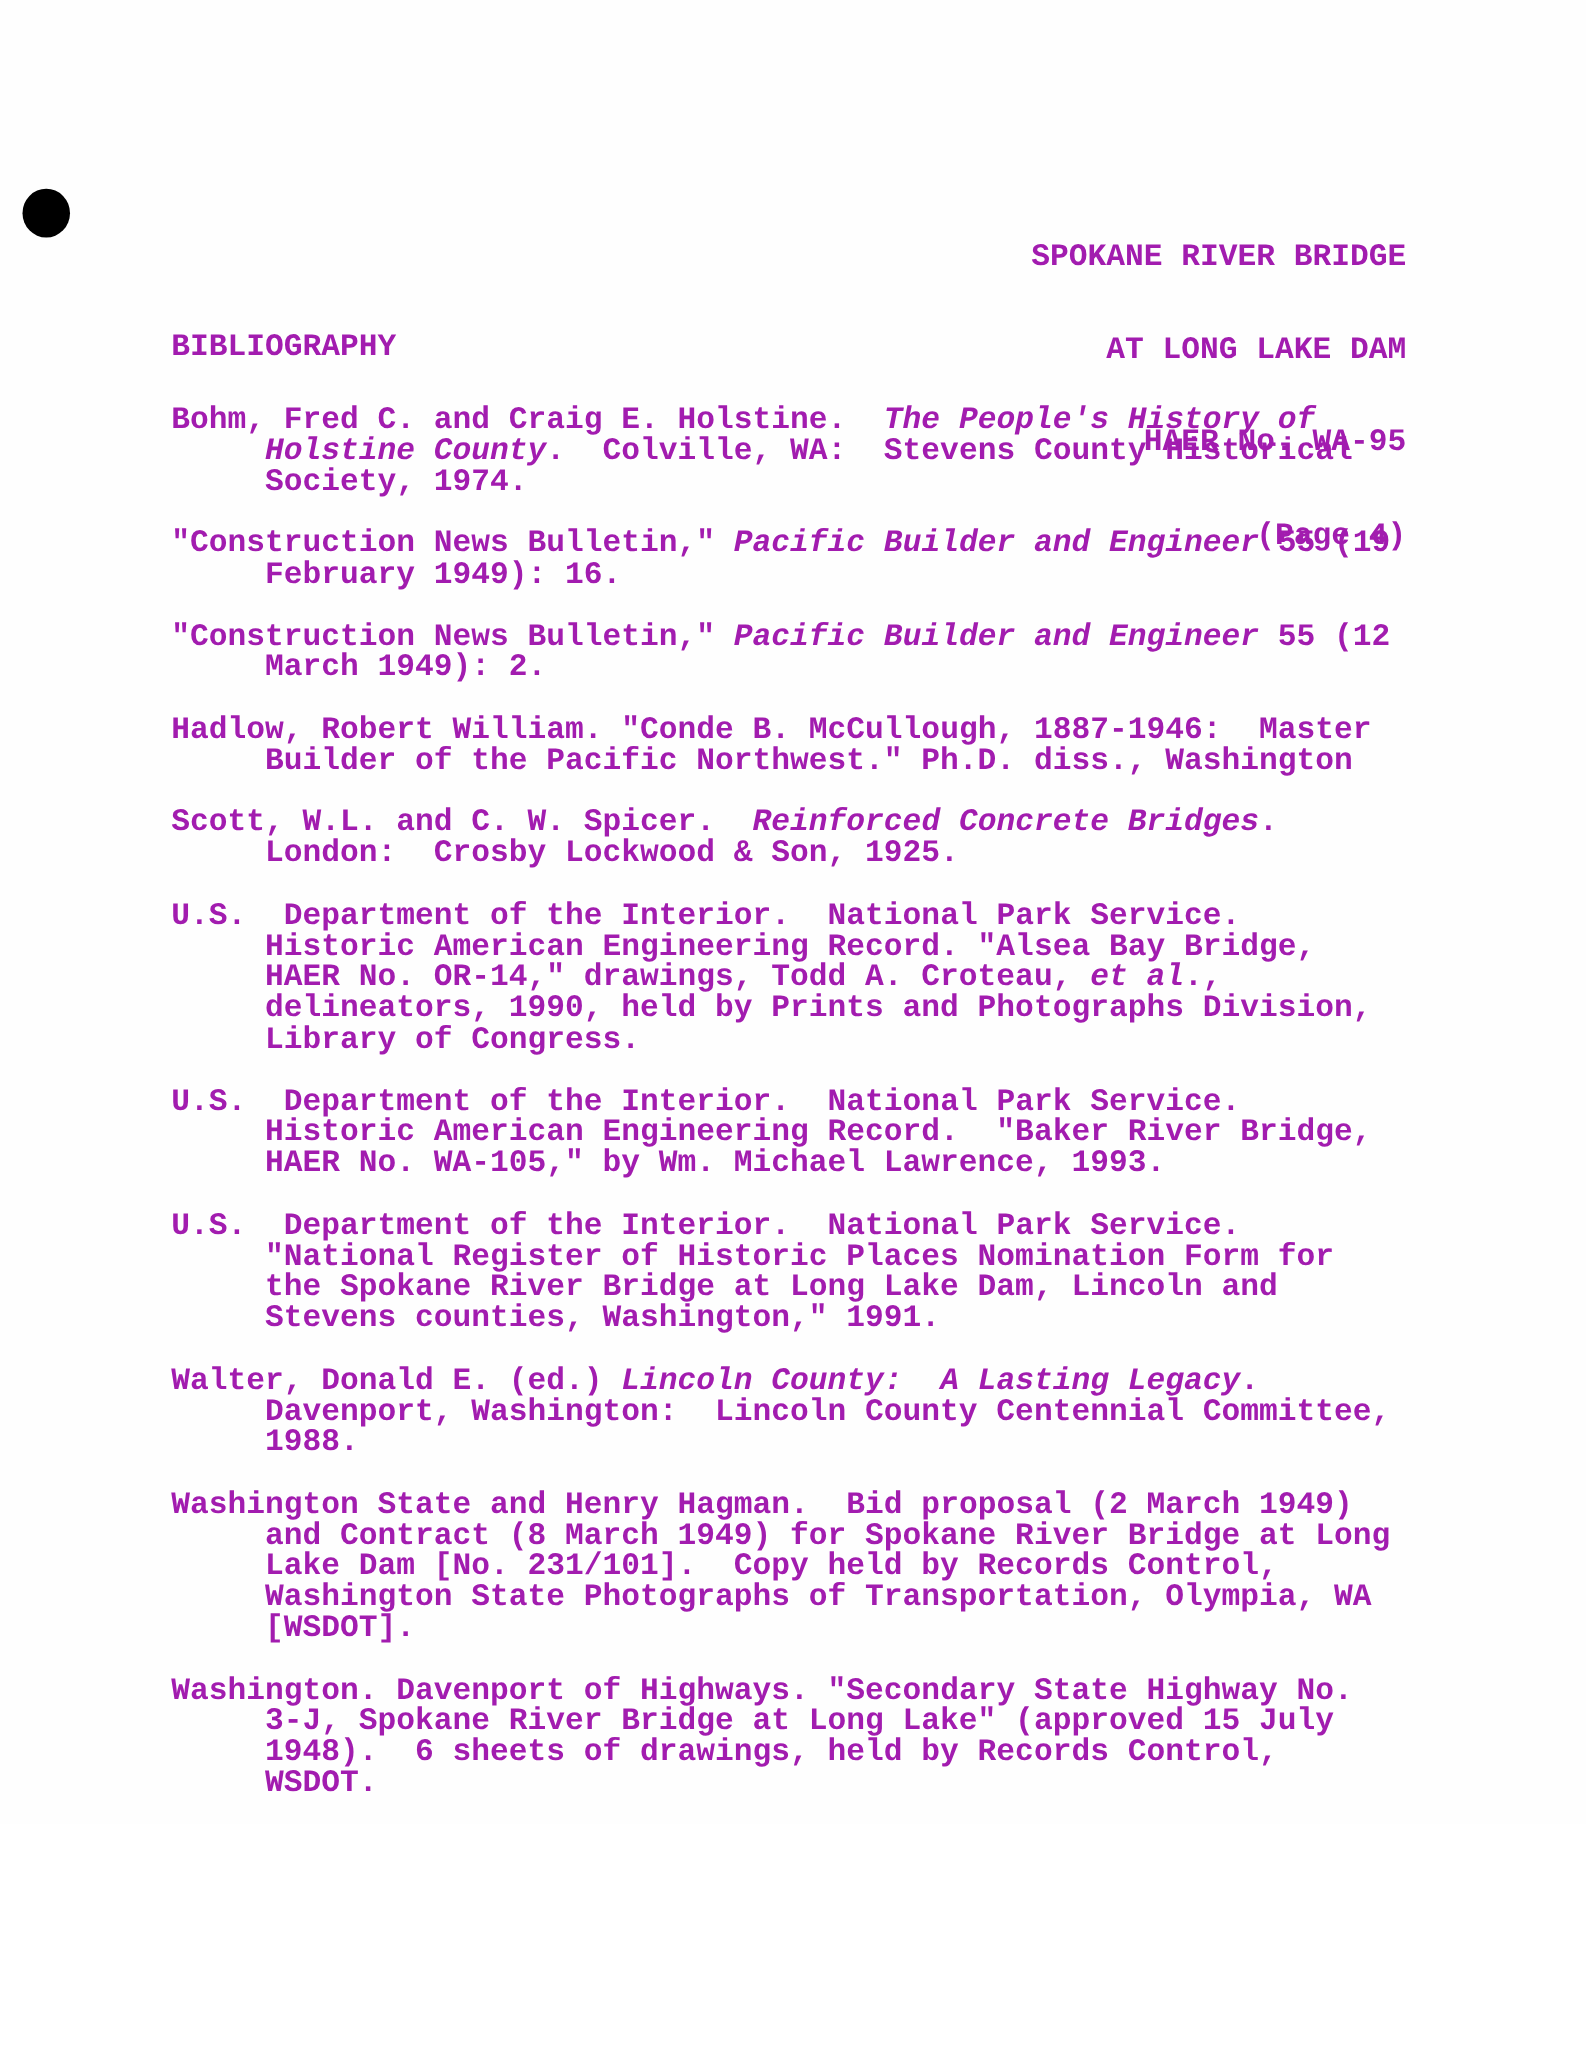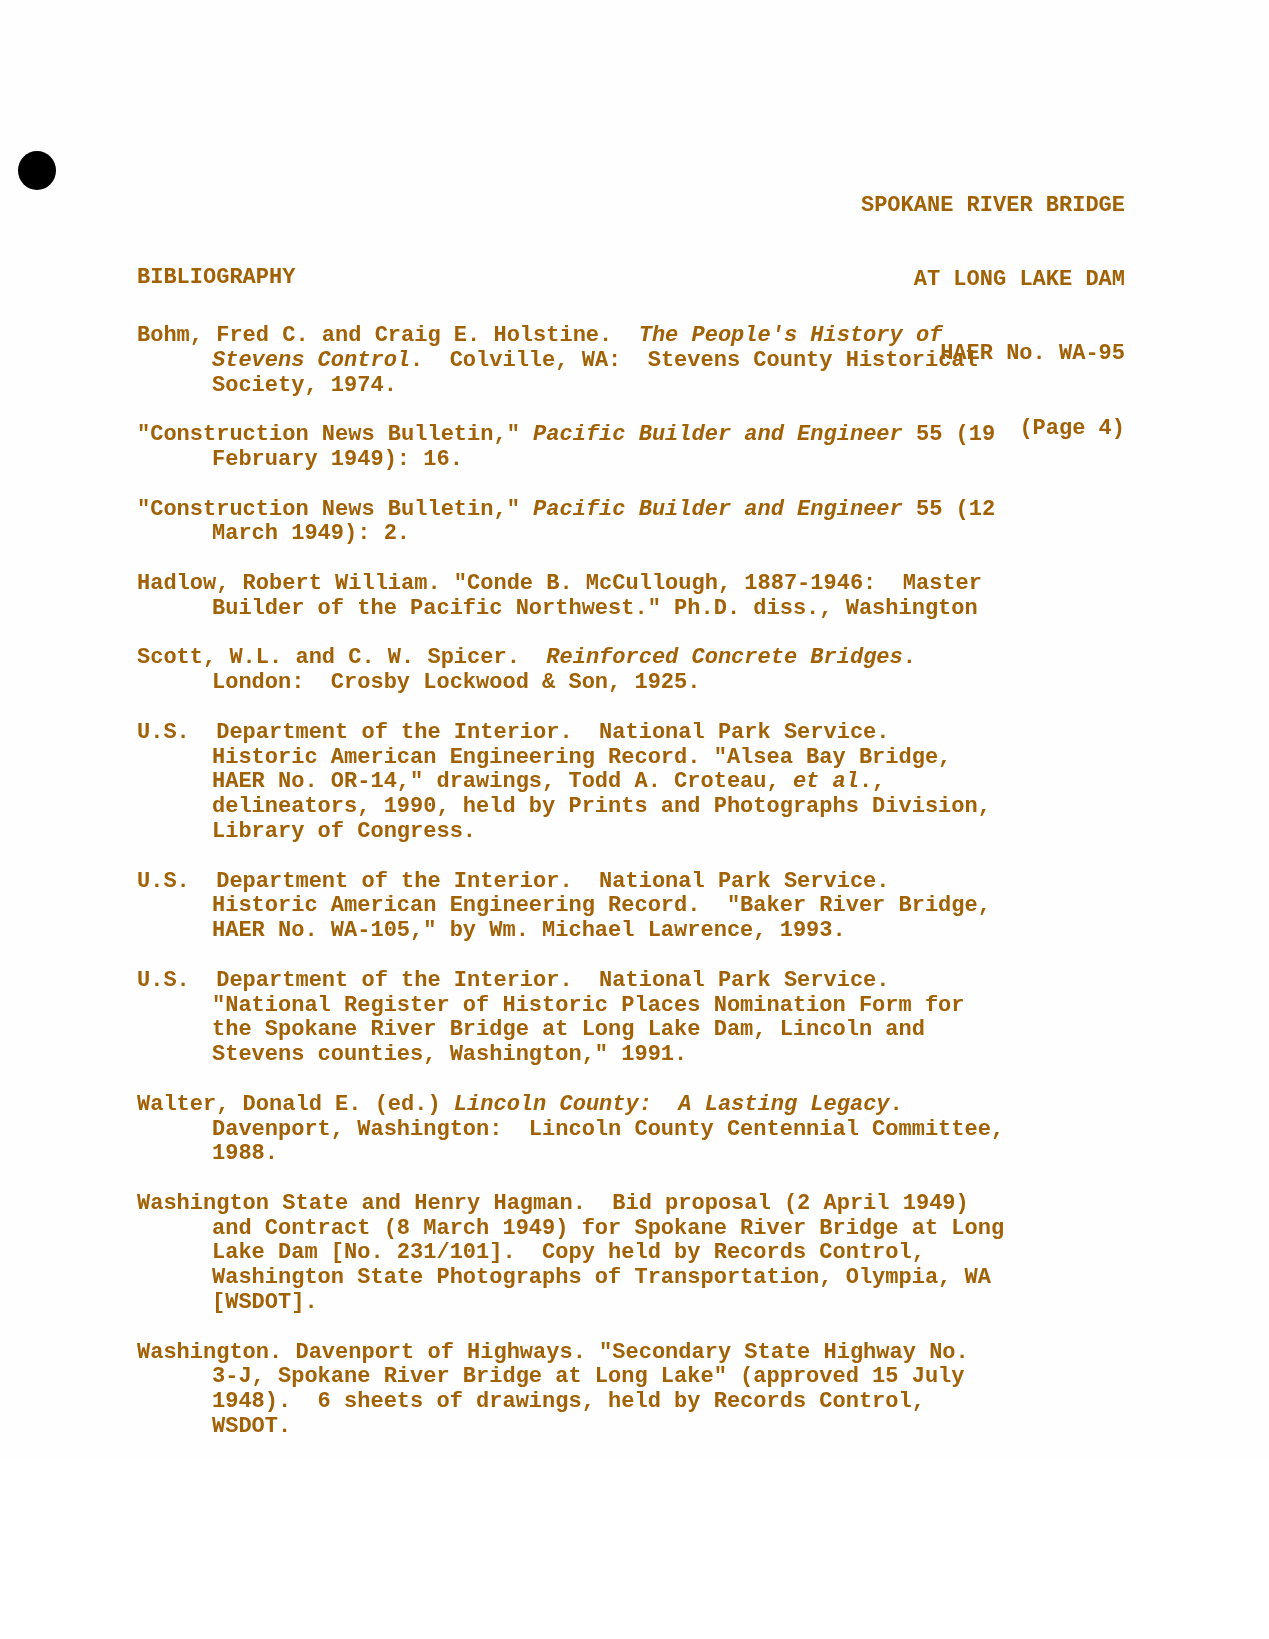--- a/index.html
+++ b/index.html
@@ -1,24 +1,24 @@
 <!DOCTYPE html>
 <html><head>
 <meta charset="utf-8">
 <style>
   html, body { margin: 0; padding: 0; background: #ffffff; }
   .page {
     position: relative;
     width: 1269px;
     height: 1459px;
     background: #fefefe;
-    color: #a16207;
+    color: #a21caf;
     font-family: "Liberation Mono", "DejaVu Sans Mono", monospace;
     font-weight: 700;
-    font-size: 22px;
+    font-size: 25px;
     line-height: 24.8px;
     overflow: hidden;
   }
   .punch-hole {
     position: absolute;
     left: 18px;
     top: 151px;
     width: 38px;
     height: 39px;
     background: #000000;
@@ -63,21 +63,21 @@
     <div class="line">AT LONG LAKE DAM</div>
     <div class="line">HAER No. WA-95</div>
     <div class="line">(Page 4)</div>
   </div>
 
   <div class="doc-title">BIBLIOGRAPHY</div>
 
   <div class="entries">
       <div class="entry">
         <div class="line"><span>Bohm, Fred C. and Craig E. Holstine.  </span><span class="it">The People's History of</span></div>
-        <div class="line cont"><span class="it">Stevens Control</span><span>.  Colville, WA:  Stevens County Historical</span></div>
+        <div class="line cont"><span class="it">Holstine County</span><span>.  Colville, WA:  Stevens County Historical</span></div>
         <div class="line cont"><span>Society, 1974.</span></div>
       </div>
       <div class="entry">
         <div class="line"><span>"Construction News Bulletin," </span><span class="it">Pacific Builder and Engineer</span><span> 55 (19</span></div>
         <div class="line cont"><span>February 1949): 16.</span></div>
       </div>
       <div class="entry">
         <div class="line"><span>"Construction News Bulletin," </span><span class="it">Pacific Builder and Engineer</span><span> 55 (12</span></div>
         <div class="line cont"><span>March 1949): 2.</span></div>
       </div>
@@ -106,21 +106,21 @@
         <div class="line cont"><span>"National Register of Historic Places Nomination Form for</span></div>
         <div class="line cont"><span>the Spokane River Bridge at Long Lake Dam, Lincoln and</span></div>
         <div class="line cont"><span>Stevens counties, Washington," 1991.</span></div>
       </div>
       <div class="entry">
         <div class="line"><span>Walter, Donald E. (ed.) </span><span class="it">Lincoln County:  A Lasting Legacy</span><span>.</span></div>
         <div class="line cont"><span>Davenport, Washington:  Lincoln County Centennial Committee,</span></div>
         <div class="line cont"><span>1988.</span></div>
       </div>
       <div class="entry">
-        <div class="line"><span>Washington State and Henry Hagman.  Bid proposal (2 April 1949)</span></div>
+        <div class="line"><span>Washington State and Henry Hagman.  Bid proposal (2 March 1949)</span></div>
         <div class="line cont"><span>and Contract (8 March 1949) for Spokane River Bridge at Long</span></div>
         <div class="line cont"><span>Lake Dam [No. 231/101].  Copy held by Records Control,</span></div>
         <div class="line cont"><span>Washington State Photographs of Transportation, Olympia, WA</span></div>
         <div class="line cont"><span>[WSDOT].</span></div>
       </div>
       <div class="entry">
         <div class="line"><span>Washington. Davenport of Highways. "Secondary State Highway No.</span></div>
         <div class="line cont"><span>3-J, Spokane River Bridge at Long Lake" (approved 15 July</span></div>
         <div class="line cont"><span>1948).  6 sheets of drawings, held by Records Control,</span></div>
         <div class="line cont"><span>WSDOT.</span></div>

